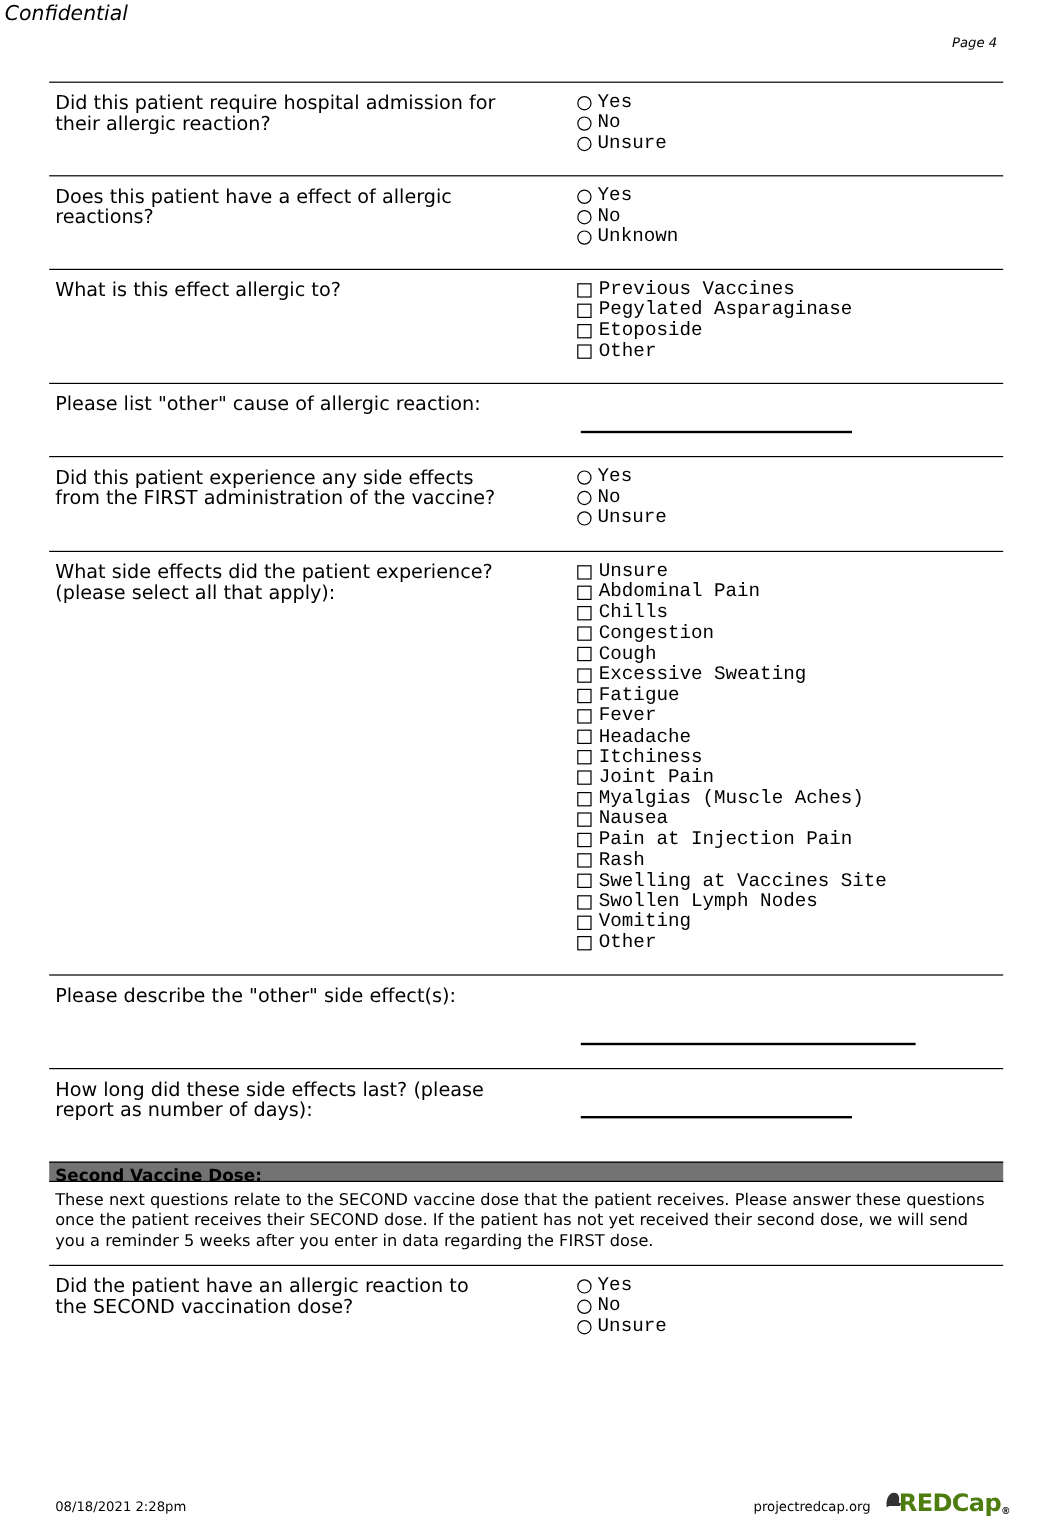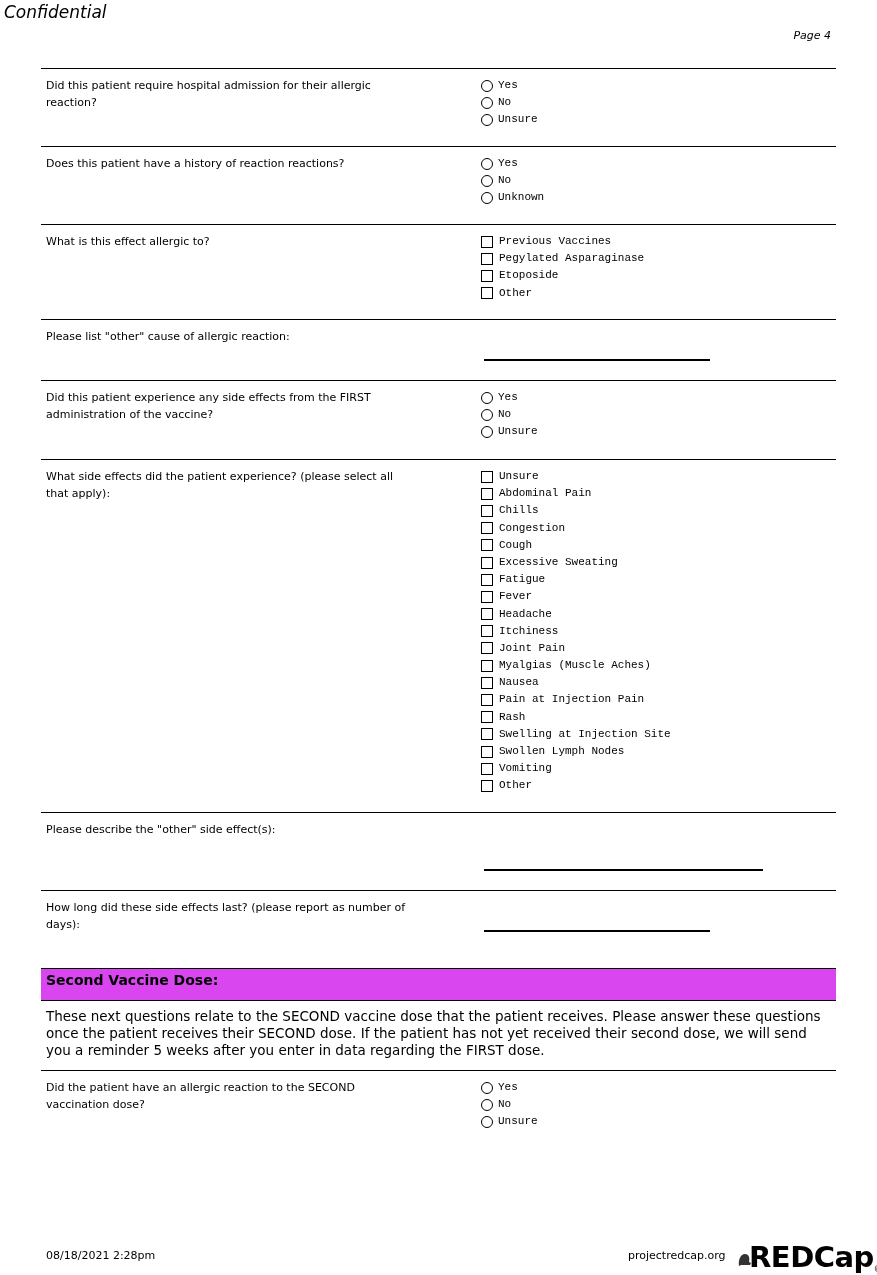--- a/index.html
+++ b/index.html
@@ -12,55 +12,55 @@
     font-style: italic; font-size: 17px; font-family: "DejaVu Sans", sans-serif;
   }
   .page-num {
     position: absolute; right: 46px; top: 29px;
     font-style: italic; font-size: 11px;
   }
   .form { position: absolute; left: 41px; top: 68px; width: 795px; }
   .row {
     border-top: 1px solid #000;
     position: relative;
-    font-size: 11px; line-height: 17.2px;
+    font-size: 16px; line-height: 17.2px;
   }
   .q {
     position: absolute; left: 5px; top: 8px; width: 370px;
   }
   .opts {
     position: absolute; left: 440px; top: 8px;
   }
   .opt { display: flex; align-items: center; height: 17.2px; white-space: nowrap; font-family: Liberation Mono, monospace; }
   .radio {
     width: 12px; height: 12px; border: 1px solid #000; border-radius: 50%;
     margin-right: 5px; box-sizing: border-box; flex: none;
   }
   .check {
     width: 12px; height: 12px; border: 1px solid #000;
     margin-right: 6px; box-sizing: border-box; flex: none;
   }
   .line { position: absolute; height: 2px; background: #000; left: 443px; }
   .section-header {
     border-top: 1px solid #000; border-bottom: 1px solid #000;
-    background: #d946ef; height: 33px; box-sizing: border-box;
+    background: #737373; height: 17px; box-sizing: border-box;
     font-weight: bold; font-size: 14px; line-height: 23px; padding-left: 5px;
   }
   .desc {
     font-size: 13.5px; line-height: 17.2px; padding: 7px 5px 0 5px;
     height: 69px; box-sizing: border-box;
   }
   .footer-date { position: absolute; left: 46px; top: 1249px; font-size: 11px; }
   .footer-url { position: absolute; left: 610px; top: 1249px; font-size: 11px; margin-left: 18px; }
   .logo {
     position: absolute; left: 737px; top: 1240px; display: flex; align-items: flex-end;
   }
   .logo-text {
-    font-family: "DejaVu Sans", sans-serif; font-weight: bold; font-size: 29px;
-    color: #000000; letter-spacing: -0.5px;
+    font-family: "DejaVu Sans", sans-serif; font-weight: bold; font-size: 20px;
+    color: #4d7c0f; letter-spacing: -0.5px;
   }
   .logo-reg { font-size: 8px; vertical-align: top; font-weight: bold; color:#111; }
 </style>
 </head>
 <body>
 
 <div class="confidential">Confidential</div>
 <div class="page-num">Page 4</div>
 
 <div class="form">
@@ -77,21 +77,21 @@
           <span>No</span>
         </div>
         <div class="opt">
           <span class="radio"></span>
           <span>Unsure</span>
         </div>
       </div>
   </div>
 
   <div class="row" style="height:77px">
-    <div class="q">Does this patient have a history of reaction reactions?</div>
+    <div class="q">Does this patient have a effect of allergic reactions?</div>
     <div class="opts">
         <div class="opt">
           <span class="radio"></span>
           <span>Yes</span>
         </div>
         <div class="opt">
           <span class="radio"></span>
           <span>No</span>
         </div>
         <div class="opt">
@@ -204,21 +204,21 @@
         <div class="opt">
           <span class="check"></span>
           <span>Pain at Injection Pain</span>
         </div>
         <div class="opt">
           <span class="check"></span>
           <span>Rash</span>
         </div>
         <div class="opt">
           <span class="check"></span>
-          <span>Swelling at Injection Site</span>
+          <span>Swelling at Vaccines Site</span>
         </div>
         <div class="opt">
           <span class="check"></span>
           <span>Swollen Lymph Nodes</span>
         </div>
         <div class="opt">
           <span class="check"></span>
           <span>Vomiting</span>
         </div>
         <div class="opt">

